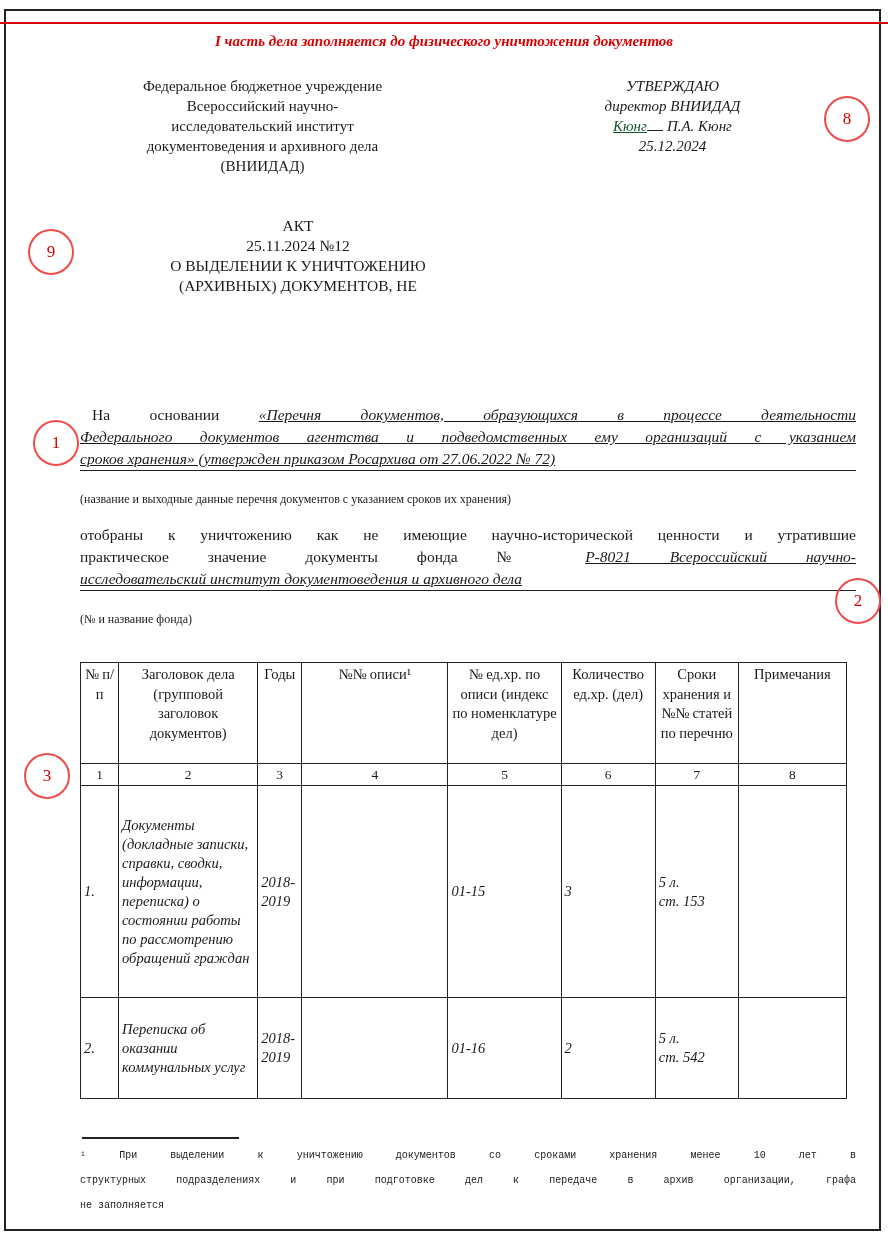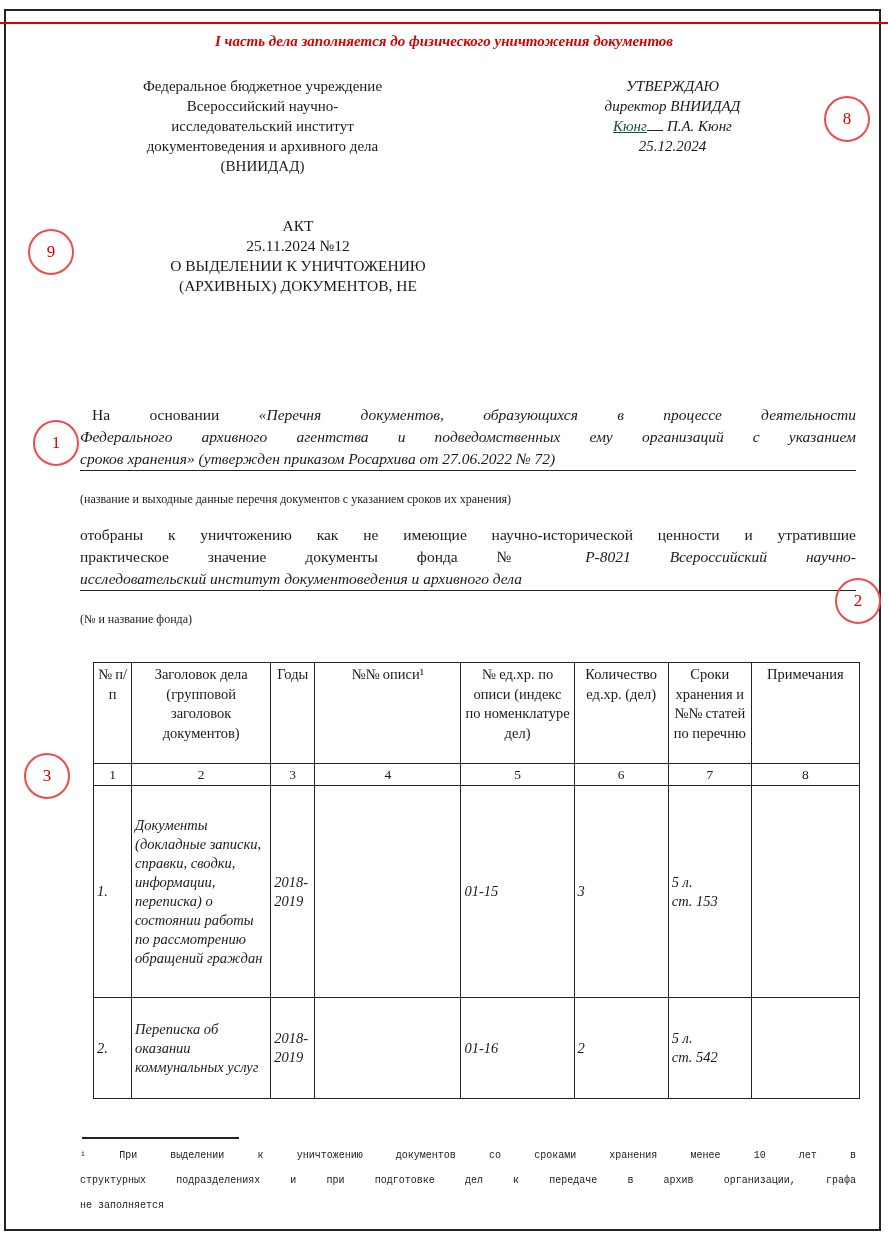--- a/index.html
+++ b/index.html
@@ -19,24 +19,24 @@
   .sig-gap{display:inline-block;width:16px;height:0.9em;border-bottom:1px solid #222;
            vertical-align:baseline;margin-right:4px;}
   .title{position:absolute;left:88px;top:216px;width:420px;text-align:center;
          font-size:15.5px;line-height:20px;}
   .para{position:absolute;left:80px;width:776px;font-size:15.5px;}
   #para1{top:404px;} #para2{top:524px;}
   .pline{text-align:justify;text-align-last:justify;line-height:22px;height:22px;
          overflow:hidden;white-space:nowrap;}
   .pline.first{padding-left:12px;}
   .pline.last{text-align:left;text-align-last:auto;border-bottom:1px solid #222;}
-  .ital{font-style:italic;}
+  .ital{font-style:italic;text-decoration:underline;}
   .caption{position:absolute;left:80px;width:776px;font-size:12px;}
   #caption1{top:492px;} #caption2{top:612px;}
-  table.doc{position:absolute;left:93px;top:662px;width:767px;
+  table.doc{position:absolute;left:80px;top:662px;width:767px;
             border-collapse:collapse;table-layout:fixed;}
   table.doc td{border:1px solid #222;padding:1px 3px;vertical-align:middle;
                overflow:hidden;box-sizing:border-box;}
   tr.hdr td{text-align:center;vertical-align:top;font-size:14.5px;line-height:19.5px;
             padding-top:2px;height:101px;}
   tr.nums td{text-align:center;font-size:13.5px;line-height:18px;height:22px;padding:0;}
   tr.body td{font-style:italic;font-size:14.5px;line-height:19px;white-space:pre-line;}
   tr.r1{height:212px;} tr.r2{height:101px;}
   td.cell-top{vertical-align:top;}
   .fn-rule{position:absolute;left:82px;top:1137px;width:157px;height:0;
@@ -79,21 +79,21 @@
 
   <div class="title">
     <div>АКТ</div>
     <div>25.11.2024 №12</div>
     <div>О ВЫДЕЛЕНИИ К УНИЧТОЖЕНИЮ</div>
     <div>(АРХИВНЫХ) ДОКУМЕНТОВ, НЕ</div>
   </div>
 
   <div class="para" id="para1">
     <div class="pline first"><span>На основании </span><span class="ital">«Перечня документов, образующихся в процессе деятельности</span></div>
-    <div class="pline ital">Федерального архивного агентства и подведомственных ему организаций с указанием</div>
+    <div class="pline ital">Федерального документов агентства и подведомственных ему организаций с указанием</div>
     <div class="pline last ital">сроков хранения» (утвержден приказом Росархива от 27.06.2022 № 72)</div>
   </div>
   <div class="caption" id="caption1">(название и выходные данные перечня документов с указанием сроков их хранения)</div>
 
   <div class="para" id="para2">
     <div class="pline">отобраны к уничтожению как не имеющие научно-исторической ценности и утратившие</div>
     <div class="pline"><span>практическое значение документы фонда № </span><span class="ital">Р-8021 Всероссийский научно-</span></div>
     <div class="pline last ital">исследовательский институт документоведения и архивного дела</div>
   </div>
   <div class="caption" id="caption2">(№ и название фонда)</div>

